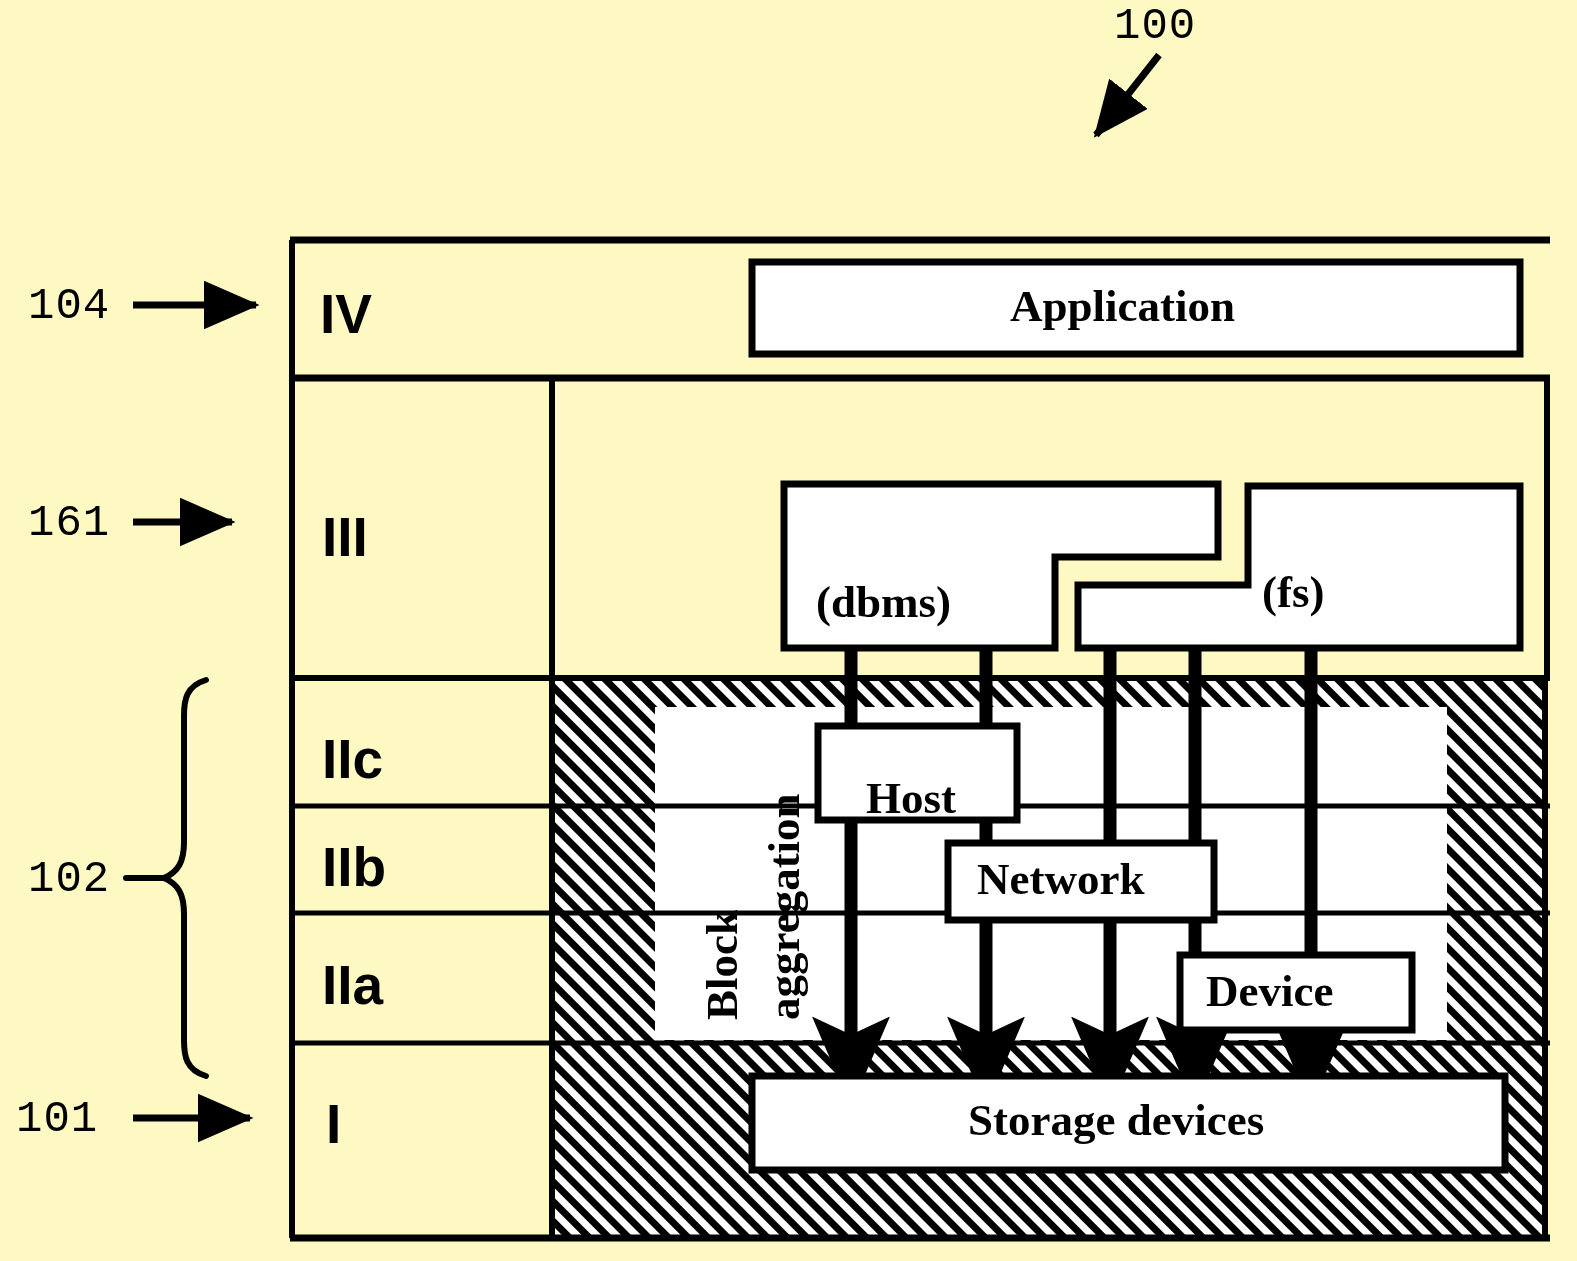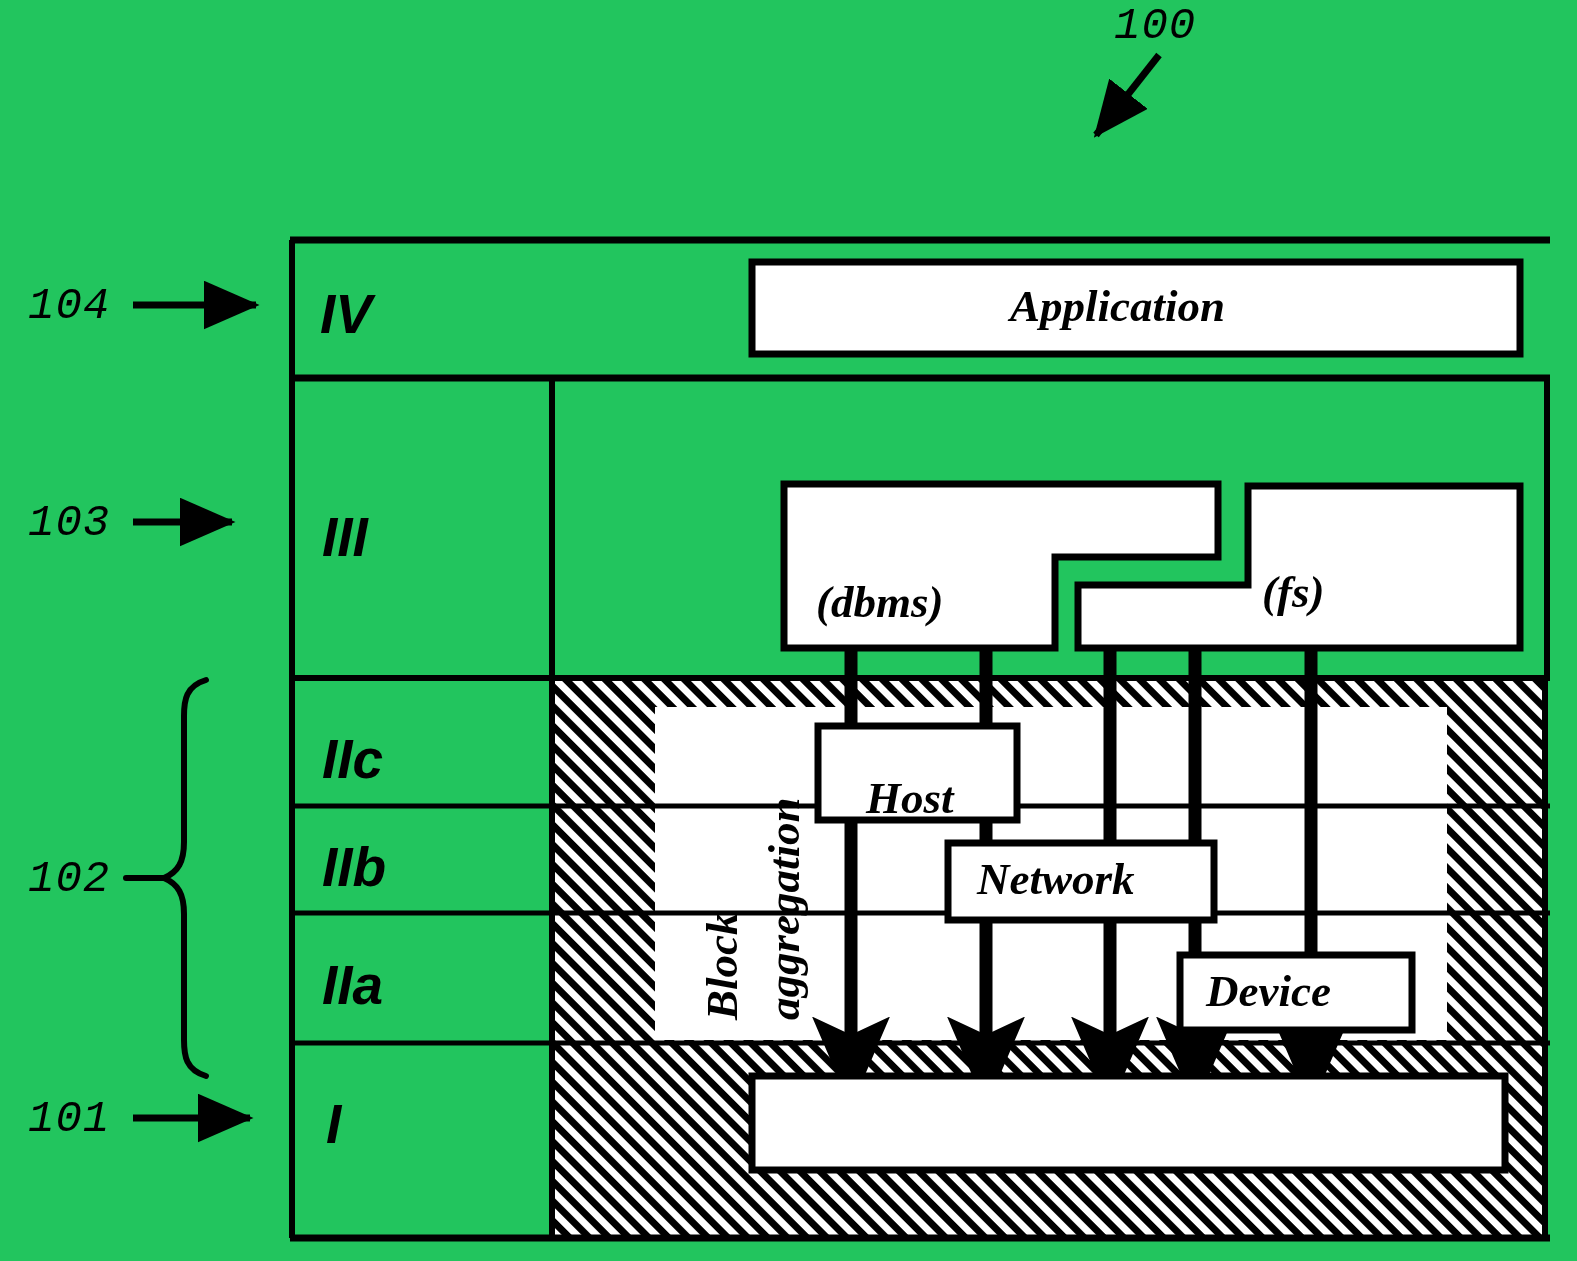--- a/index.html
+++ b/index.html
@@ -8,23 +8,22 @@
     padding: 0;
     background: #ffffff;
   }
   body {
     font-family: "Liberation Serif", "DejaVu Serif", serif;
   }
   #canvas {
     position: relative;
     width: 1577px;
     height: 1261px;
-    background: #22c55e;
+    background: #fef9c3;
     overflow: hidden;
-    font-style: italic;
   }
   svg.layer {
     position: absolute;
     top: 0;
     left: 0;
     width: 1577px;
     height: 1261px;
   }
   .txt {
     position: absolute;
@@ -162,25 +161,25 @@
 
     <g stroke="#000000" stroke-width="7" fill="none">
       <line x1="1159" y1="55" x2="1096" y2="135" marker-end="url(#thinArrow)"></line>
     </g>
   </svg>
 
   <div class="txt ref-num" style="left:1114px; top:4px;">100</div>
 
   <div class="txt ref-num" style="left:28px; top:284px;">104</div>
 
-  <div class="txt ref-num" style="left:28px; top:501px;">103</div>
+  <div class="txt ref-num" style="left:28px; top:501px;">161</div>
 
   <div class="txt ref-num" style="left:28px; top:857px;">102</div>
 
-  <div class="txt ref-num" style="left:28px; top:1097px;">101</div>
+  <div class="txt ref-num" style="left:16px; top:1097px;">101</div>
 
   <div class="txt roman" style="left:320px; top:287px;">IV</div>
 
   <div class="txt roman" style="left:322px; top:510px;">III</div>
 
   <div class="txt roman" style="left:322px; top:732px;">IIc</div>
 
   <div class="txt roman" style="left:322px; top:840px;">IIb</div>
 
   <div class="txt roman" style="left:322px; top:958px;">IIa</div>
@@ -199,14 +198,15 @@
   <div class="txt boxlabel rot" style="left:700px; top:1020px;">Block</div>
 
   <div class="txt boxlabel rot" style="left:762px; top:1020px;">aggregation</div>
 
   <div class="txt boxlabel" style="left:866px; top:748px;margin-top:28px;">Host</div>
 
   <div class="txt boxlabel" style="left:977px; top:857px;">Network</div>
 
   <div class="txt boxlabel" style="left:1206px; top:969px;">Device</div>
 
+  <div class="txt boxlabel" style="left:968px; top:1098px;">Storage devices</div>
 
 </div>
 
 </body></html>

